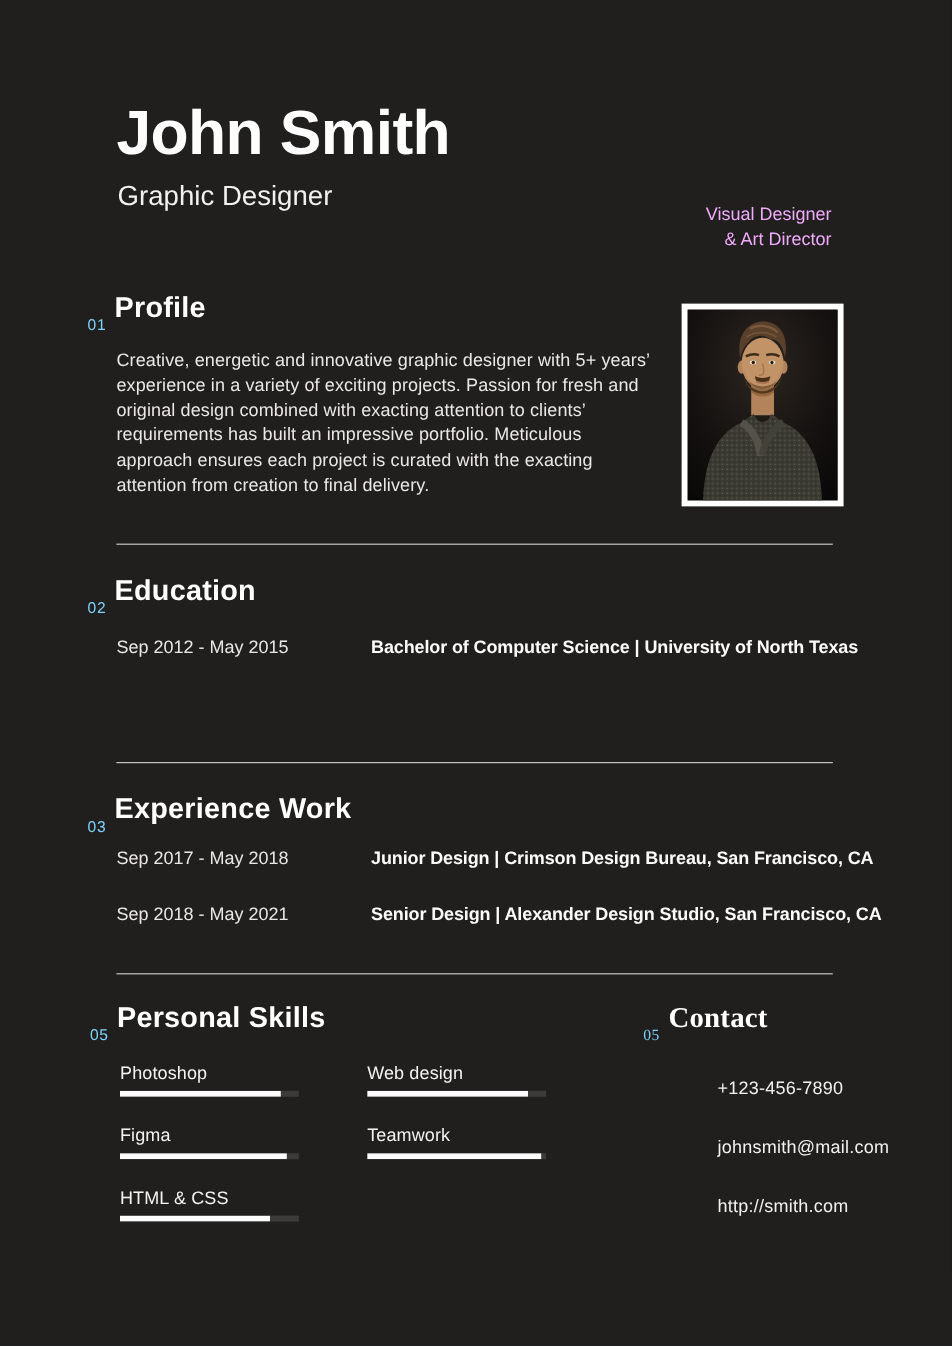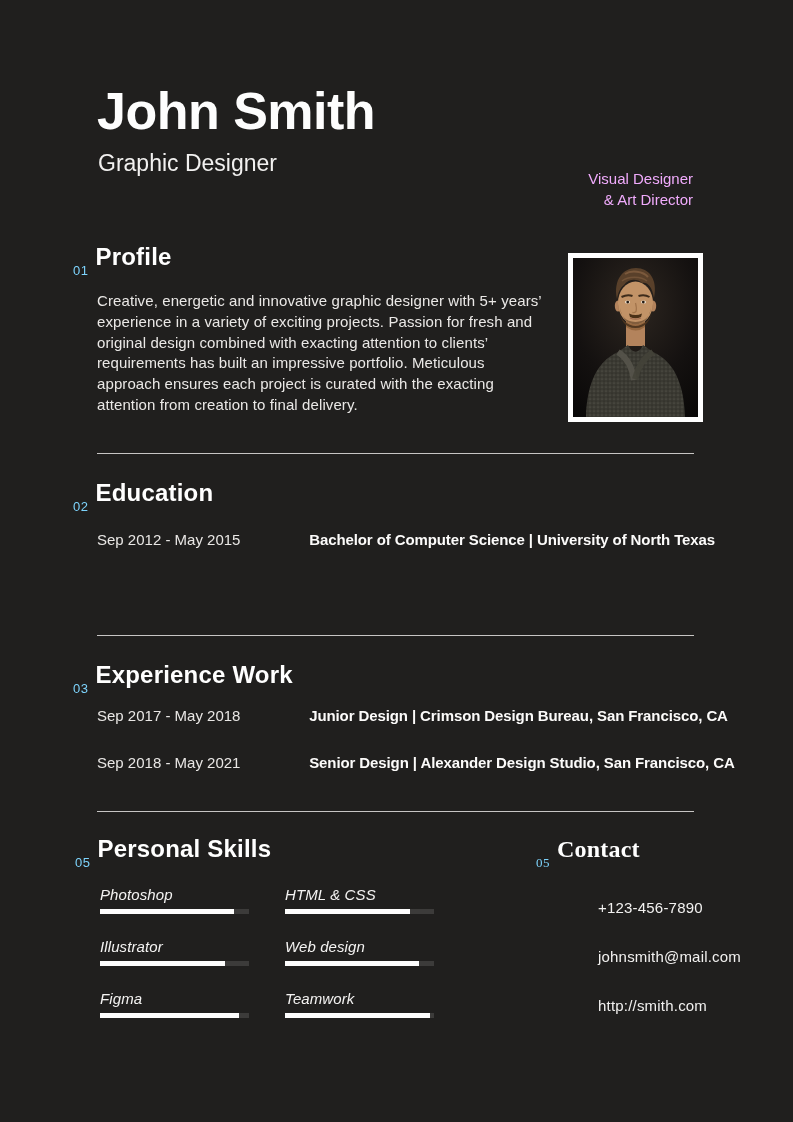--- a/index.html
+++ b/index.html
@@ -70,22 +70,21 @@
     display: inline-block; width: 168px; color: #E9E7E5; font-weight: 400;
   }
   .t-detail { font-weight: bold; color: #FCFBFA; letter-spacing: -0.1px; margin-left: 40px; }
 
   
   .skills-grid {
     position: absolute; left: 100px; top: 886px;
     display: grid; grid-auto-flow: column;
     grid-template-rows: repeat(3, 52px);
     grid-template-columns: 149px 149px;
-    column-gap: 36px;
-    font-style: italic;
+    column-gap: 57px;
   }
   .skill-label {
     font-size: 15px; line-height: 17px; color: #F4F3F2;
     margin-bottom: 6px; letter-spacing: 0.1px;
   }
   .skill-bar {
     width: 149px; height: 5px; background: #3C3B3A; overflow: hidden;
   }
   .skill-bar-fill { height: 100%; background: #FDFDFD; width: 0%; }
 
@@ -197,26 +196,20 @@
     <span class="sec-title">Personal Skills</span>
   </div>
   <div class="skills-grid">
     <div class="skill">
       <div class="skill-label">Photoshop</div>
       <div class="skill-bar">
         <div class="skill-bar-fill" style="width: 90%;"></div>
       </div>
     </div>
     <div class="skill">
-      <div class="skill-label">Illustrator</div>
-      <div class="skill-bar">
-        <div class="skill-bar-fill" style="width: 84%;"></div>
-      </div>
-    </div>
-    <div class="skill">
       <div class="skill-label">Figma</div>
       <div class="skill-bar">
         <div class="skill-bar-fill" style="width: 93%;"></div>
       </div>
     </div>
     <div class="skill">
       <div class="skill-label">HTML &amp; CSS</div>
       <div class="skill-bar">
         <div class="skill-bar-fill" style="width: 84%;"></div>
       </div>

